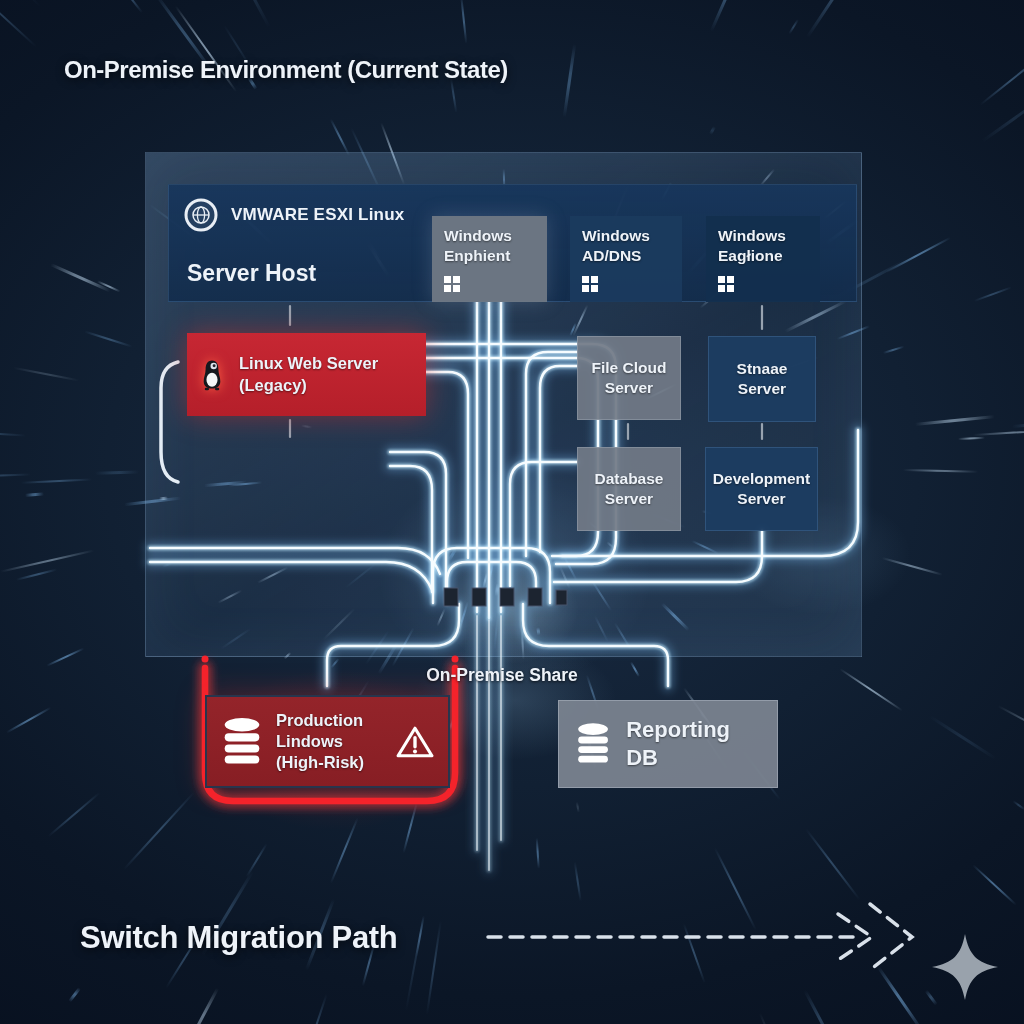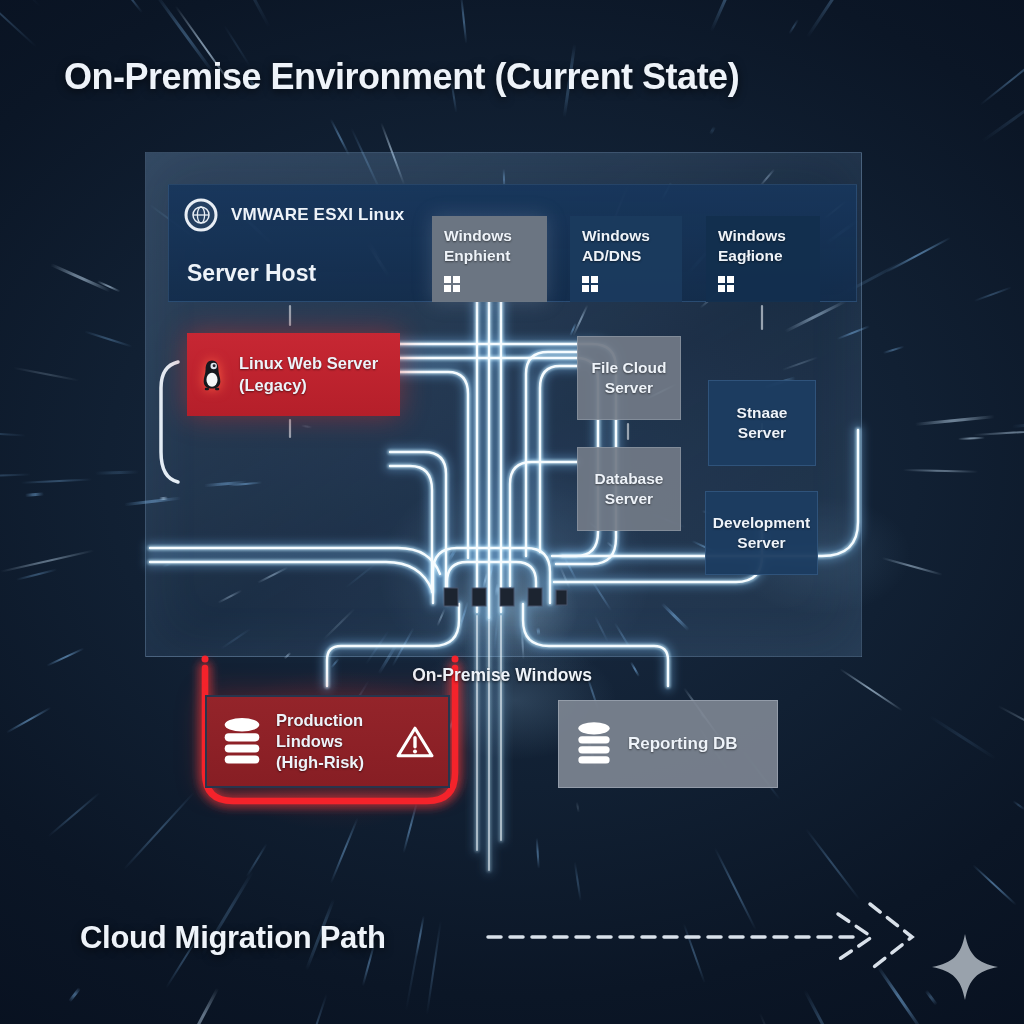--- a/index.html
+++ b/index.html
@@ -10,21 +10,21 @@
   }
   .streak{position:absolute;border-radius:2px;pointer-events:none;}
   .bloom{position:absolute;border-radius:50%;pointer-events:none;}
   .bloom-center{left:320px;top:420px;width:390px;height:310px;background:radial-gradient(closest-side,rgba(160,215,255,.20),transparent 70%);}
   .bloom-switch{left:415px;top:535px;width:190px;height:150px;background:radial-gradient(closest-side,rgba(205,240,255,.30),transparent 72%);}
   .bloom-bottom{left:370px;top:615px;width:290px;height:170px;background:radial-gradient(closest-side,rgba(170,220,255,.17),transparent 70%);}
   .bloom-right{left:690px;top:470px;width:260px;height:170px;background:radial-gradient(closest-side,rgba(150,210,255,.12),transparent 70%);}
   .bloom-red{left:150px;top:635px;width:370px;height:230px;background:radial-gradient(closest-side,rgba(255,60,50,.15),transparent 70%);}
 
   .page-title{
-    position:absolute;left:64px;top:56px;font-size:36px;font-weight:700;letter-spacing:-.5px;
+    position:absolute;left:64px;top:56px;font-size:24px;font-weight:700;letter-spacing:-.5px;
     color:var(--text-light);text-shadow:0 2px 8px rgba(0,0,0,.65);text-align:right;
   }
   .footer-title{
     position:absolute;left:80px;top:920px;font-size:31px;font-weight:700;letter-spacing:-.3px;
     color:var(--text-light);text-shadow:0 2px 8px rgba(0,0,0,.65);
   }
 
   .panel{
     position:absolute;left:145px;top:152px;width:715px;height:503px;
     background:linear-gradient(150deg,rgba(132,172,212,.28),rgba(74,110,150,.15) 55%,rgba(96,136,176,.21));
@@ -50,29 +50,29 @@
   .win2{left:570px;top:216px;width:112px;height:86px;background:rgba(27,58,94,.96);}
   .win3{left:706px;top:216px;width:114px;height:86px;background:rgba(19,47,78,.96);}
   .winlogo{display:grid;grid-template-columns:7px 7px;gap:2px;margin-top:4px;}
   .winlogo span{width:7px;height:7px;background:#fff;}
 
   .red-box{
     background:linear-gradient(180deg,#c72733,#b51f2a);
     box-shadow:0 0 26px rgba(225,45,40,.45);
     display:flex;align-items:center;gap:14px;padding:8px 12px;
   }
-  .linux1{left:187px;top:333px;width:213px;height:83px;}
+  .linux1{left:187px;top:333px;width:239px;height:83px;}
   .linux2{left:187px;top:444px;width:203px;height:70px;}
   .red-box .srv-label{font-size:16.5px;}
   .tux{filter:drop-shadow(0 0 6px rgba(255,95,70,.95));flex:0 0 auto;}
   .warn-corner{position:absolute;right:12px;bottom:6px;}
 
   .gray-box,.blue-box{display:flex;align-items:center;justify-content:center;text-align:center;padding:6px;}
   .gray-box{background:rgba(113,122,134,.93);border:1px solid rgba(200,212,224,.25);}
-  .blue-box{background:rgba(28,60,97,.96);border:1px solid rgba(120,170,220,.22);margin-top:44px;}
+  .blue-box{background:rgba(28,60,97,.96);border:1px solid rgba(120,170,220,.22);}
   .fileshare{left:577px;top:336px;width:104px;height:84px;}
   .storage{left:708px;top:336px;width:108px;height:86px;}
   .dbsrv{left:577px;top:447px;width:104px;height:84px;}
   .devsrv{left:705px;top:447px;width:113px;height:84px;}
 
   .switch-label{
     position:absolute;left:392px;top:665px;width:220px;text-align:center;
     font-size:17.5px;font-weight:700;color:var(--text-light);text-shadow:0 1px 3px rgba(0,0,0,.7);
   }
 
@@ -80,21 +80,21 @@
     left:205px;top:695px;width:245px;height:93px;background:linear-gradient(180deg,#94242a,#871e24);
     border:2px solid #27354d;box-shadow:0 0 28px rgba(240,45,40,.30);
     display:flex;align-items:center;gap:13px;padding:8px 14px;
   }
   .proddb .srv-label{font-size:16.5px;}
   .repdb{
     left:558px;top:700px;width:220px;height:88px;background:rgba(122,131,143,.94);
     border:1px solid rgba(205,215,226,.35);
     display:flex;align-items:center;gap:15px;padding:8px 16px;
   }
-  .repdb .srv-label{font-size:17px;}
+  .repdb .srv-label{font-size:22px;}
 
   
   #cables{position:absolute;left:0;top:0;pointer-events:none;}
   #cables use,#cables path{fill:none;stroke-linecap:round;stroke-linejoin:round;}
   .cglow1{stroke:rgba(130,200,255,.32);stroke-width:11;filter:url(#b1);}
   .cglow2{stroke:rgba(195,235,255,.55);stroke-width:5.5;filter:url(#b2);}
   .ccore{stroke:#f6fcff;stroke-width:2.4;}
   .fglow1{stroke:rgba(130,200,255,.18);stroke-width:10;filter:url(#b1);}
   .fglow2{stroke:rgba(195,235,255,.30);stroke-width:5;filter:url(#b2);}
   .fcore{stroke:rgba(246,252,255,.55);stroke-width:2;}
@@ -424,21 +424,21 @@
   </div>
   <div class="box gray-box dbsrv">
     <div class="srv-label ml">Database
 Server</div>
   </div>
   <div class="box blue-box devsrv">
     <div class="srv-label ml">Development
 Server</div>
   </div>
 
-  <div class="switch-label">On-Premise Windows</div>
+  <div class="switch-label">On-Premise Share</div>
 
   <div class="box proddb">
     <svg width="42" height="50" viewBox="0 0 34 40">
       <ellipse cx="17" cy="6" rx="14" ry="5.5" fill="#ffffff"></ellipse>
       <rect x="3" y="13" width="28" height="6.5" rx="3.25" fill="#ffffff"></rect>
       <rect x="3" y="22" width="28" height="6.5" rx="3.25" fill="#ffffff"></rect>
       <rect x="3" y="31" width="28" height="6.5" rx="3.25" fill="#ffffff"></rect>
     </svg>
     <div class="srv-label ml">Production
 Lindows
@@ -452,21 +452,21 @@
   <div class="box repdb">
     <svg width="38" height="46" viewBox="0 0 34 40">
       <ellipse cx="17" cy="6" rx="14" ry="5.5" fill="#ffffff"></ellipse>
       <rect x="3" y="13" width="28" height="6.5" rx="3.25" fill="#ffffff"></rect>
       <rect x="3" y="22" width="28" height="6.5" rx="3.25" fill="#ffffff"></rect>
       <rect x="3" y="31" width="28" height="6.5" rx="3.25" fill="#ffffff"></rect>
     </svg>
     <div class="srv-label">Reporting DB</div>
   </div>
 
-  <div class="footer-title">Cloud Migration Path</div>
+  <div class="footer-title">Switch Migration Path</div>
   <svg class="footer-arrow" width="470" height="100" viewBox="0 0 470 100">
     <g stroke="#d9e1ea" stroke-width="3.5" fill="none" stroke-linecap="round" stroke-dasharray="13 9">
       <path d="M18 47 H388"></path>
       <path d="M400 14 L442 47 L400 80"></path>
       <path d="M368 24 L402 47 L368 70"></path>
     </g>
   </svg>
   <svg class="sparkle" width="90" height="90" viewBox="0 0 90 90">
     <path d="M45 12 C49 33 57 41 78 45 C57 49 49 57 45 78 C41 57 33 49 12 45 C33 41 41 33 45 12 Z" fill="#99a2ac"></path>
   </svg>

